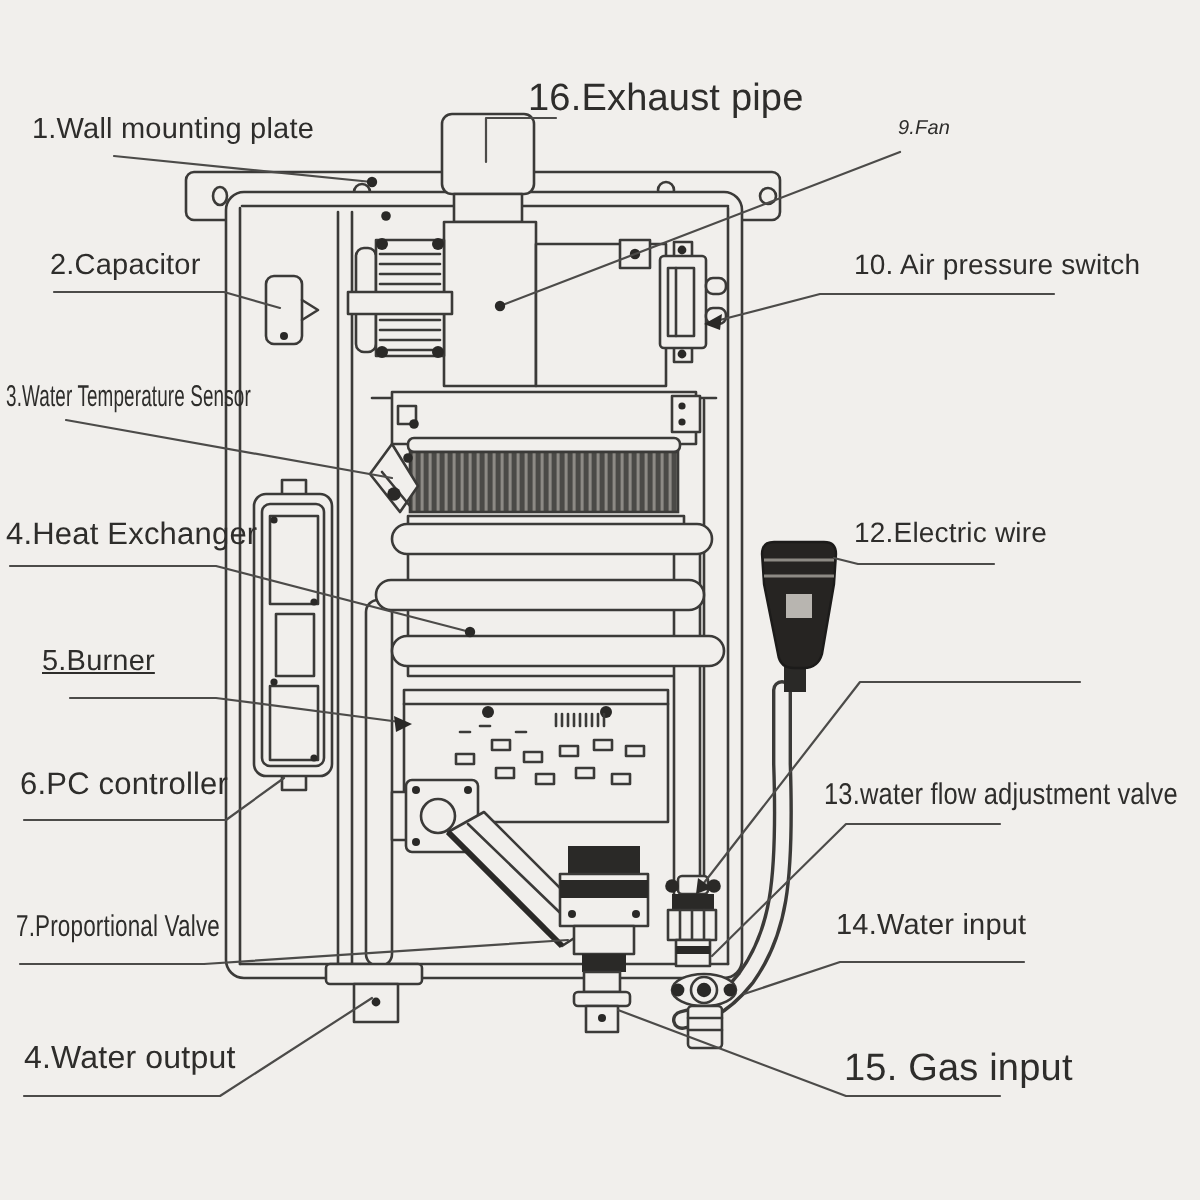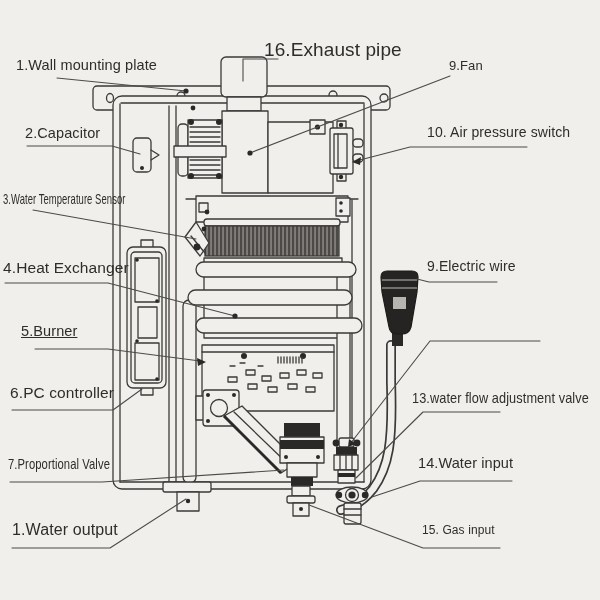--- a/index.html
+++ b/index.html
@@ -286,21 +286,21 @@
     </g>
   </svg>
 
   <div class="lbl" style="left:16px;top:57px;font-size:14.5px;">1.Wall mounting plate</div>
   <div class="lbl" style="left:25px;top:125px;font-size:14.5px;">2.Capacitor</div>
   <div class="lbl narrow63" style="left:3px;top:190px;font-size:15px;">3.Water Temperature Sensor</div>
   <div class="lbl" style="left:3px;top:259px;font-size:15.5px;text-align:center;">4.Heat Exchanger</div>
   <div class="lbl" style="left:21px;top:323px;font-size:14.5px;text-decoration:underline;">5.Burner</div>
   <div class="lbl" style="left:10px;top:384px;font-size:15.5px;">6.PC controller</div>
   <div class="lbl narrow75" style="left:8px;top:455px;font-size:15px;">7.Proportional Valve</div>
-  <div class="lbl" style="left:12px;top:521px;font-size:16px;">1.Water output</div>
-  <div class="lbl" style="left:449px;top:59px;font-size:13px;">9.Fan</div>
+  <div class="lbl" style="left:12px;top:521px;font-size:16px;">4.Water output</div>
+  <div class="lbl" style="left:449px;top:59px;font-size:10px;font-style:italic;">9.Fan</div>
   <div class="lbl" style="left:415px;top:124px;font-size:14px;margin-left:12px;">10. Air pressure switch</div>
-  <div class="lbl" style="left:427px;top:258px;font-size:14px;">9.Electric wire</div>
+  <div class="lbl" style="left:427px;top:258px;font-size:14px;">12.Electric wire</div>
   <div class="lbl narrow85" style="left:412px;top:389px;font-size:15px;">13.water flow adjustment valve</div>
   <div class="lbl" style="left:418px;top:455px;font-size:14.5px;">14.Water input</div>
-  <div class="lbl" style="left:422px;top:524px;font-size:12px;">15. Gas input</div>
+  <div class="lbl" style="left:422px;top:524px;font-size:19px;">15. Gas input</div>
   <div class="lbl" style="left:264px;top:39px;font-size:19px;">16.Exhaust pipe</div>
 </div>
 
 </body></html>

